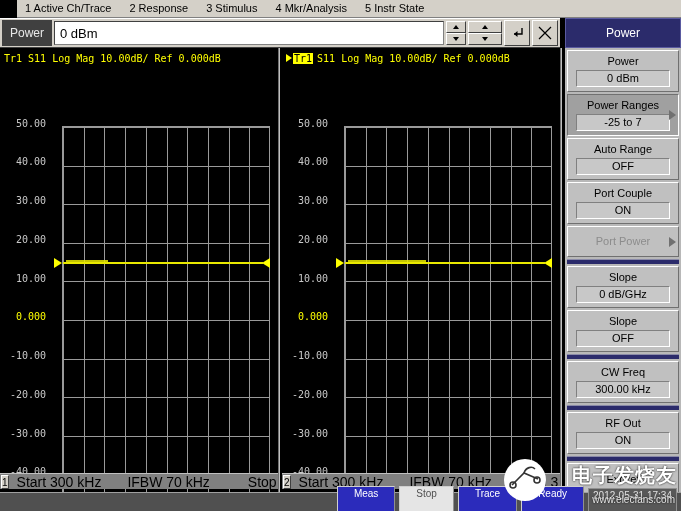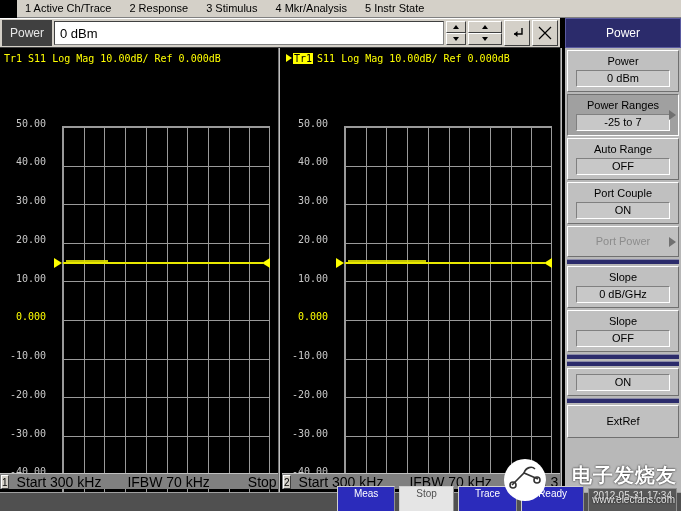--- a/index.html
+++ b/index.html
@@ -590,23 +590,28 @@
       <div class="sk-label">Slope</div>
       <div class="sk-value">0 dB/GHz</div>
     </div>
 
     <div class="softkey">
       <div class="sk-label">Slope</div>
       <div class="sk-value">OFF</div>
     </div>
     <div class="sk-sep"></div>
 
+    <div class="softkey">
+      <div class="sk-label">CW Freq</div>
+      <div class="sk-value">300.00 kHz</div>
+    </div>
     <div class="sk-sep"></div>
 
     <div class="softkey">
+      <div class="sk-label">RF Out</div>
       <div class="sk-value">ON</div>
     </div>
     <div class="sk-sep"></div>
 
     <div class="softkey" style="padding-top:8px;padding-bottom:9px">
       <div class="sk-label">ExtRef</div>
     </div>
   </div>
 
   <div class="statusbar">

